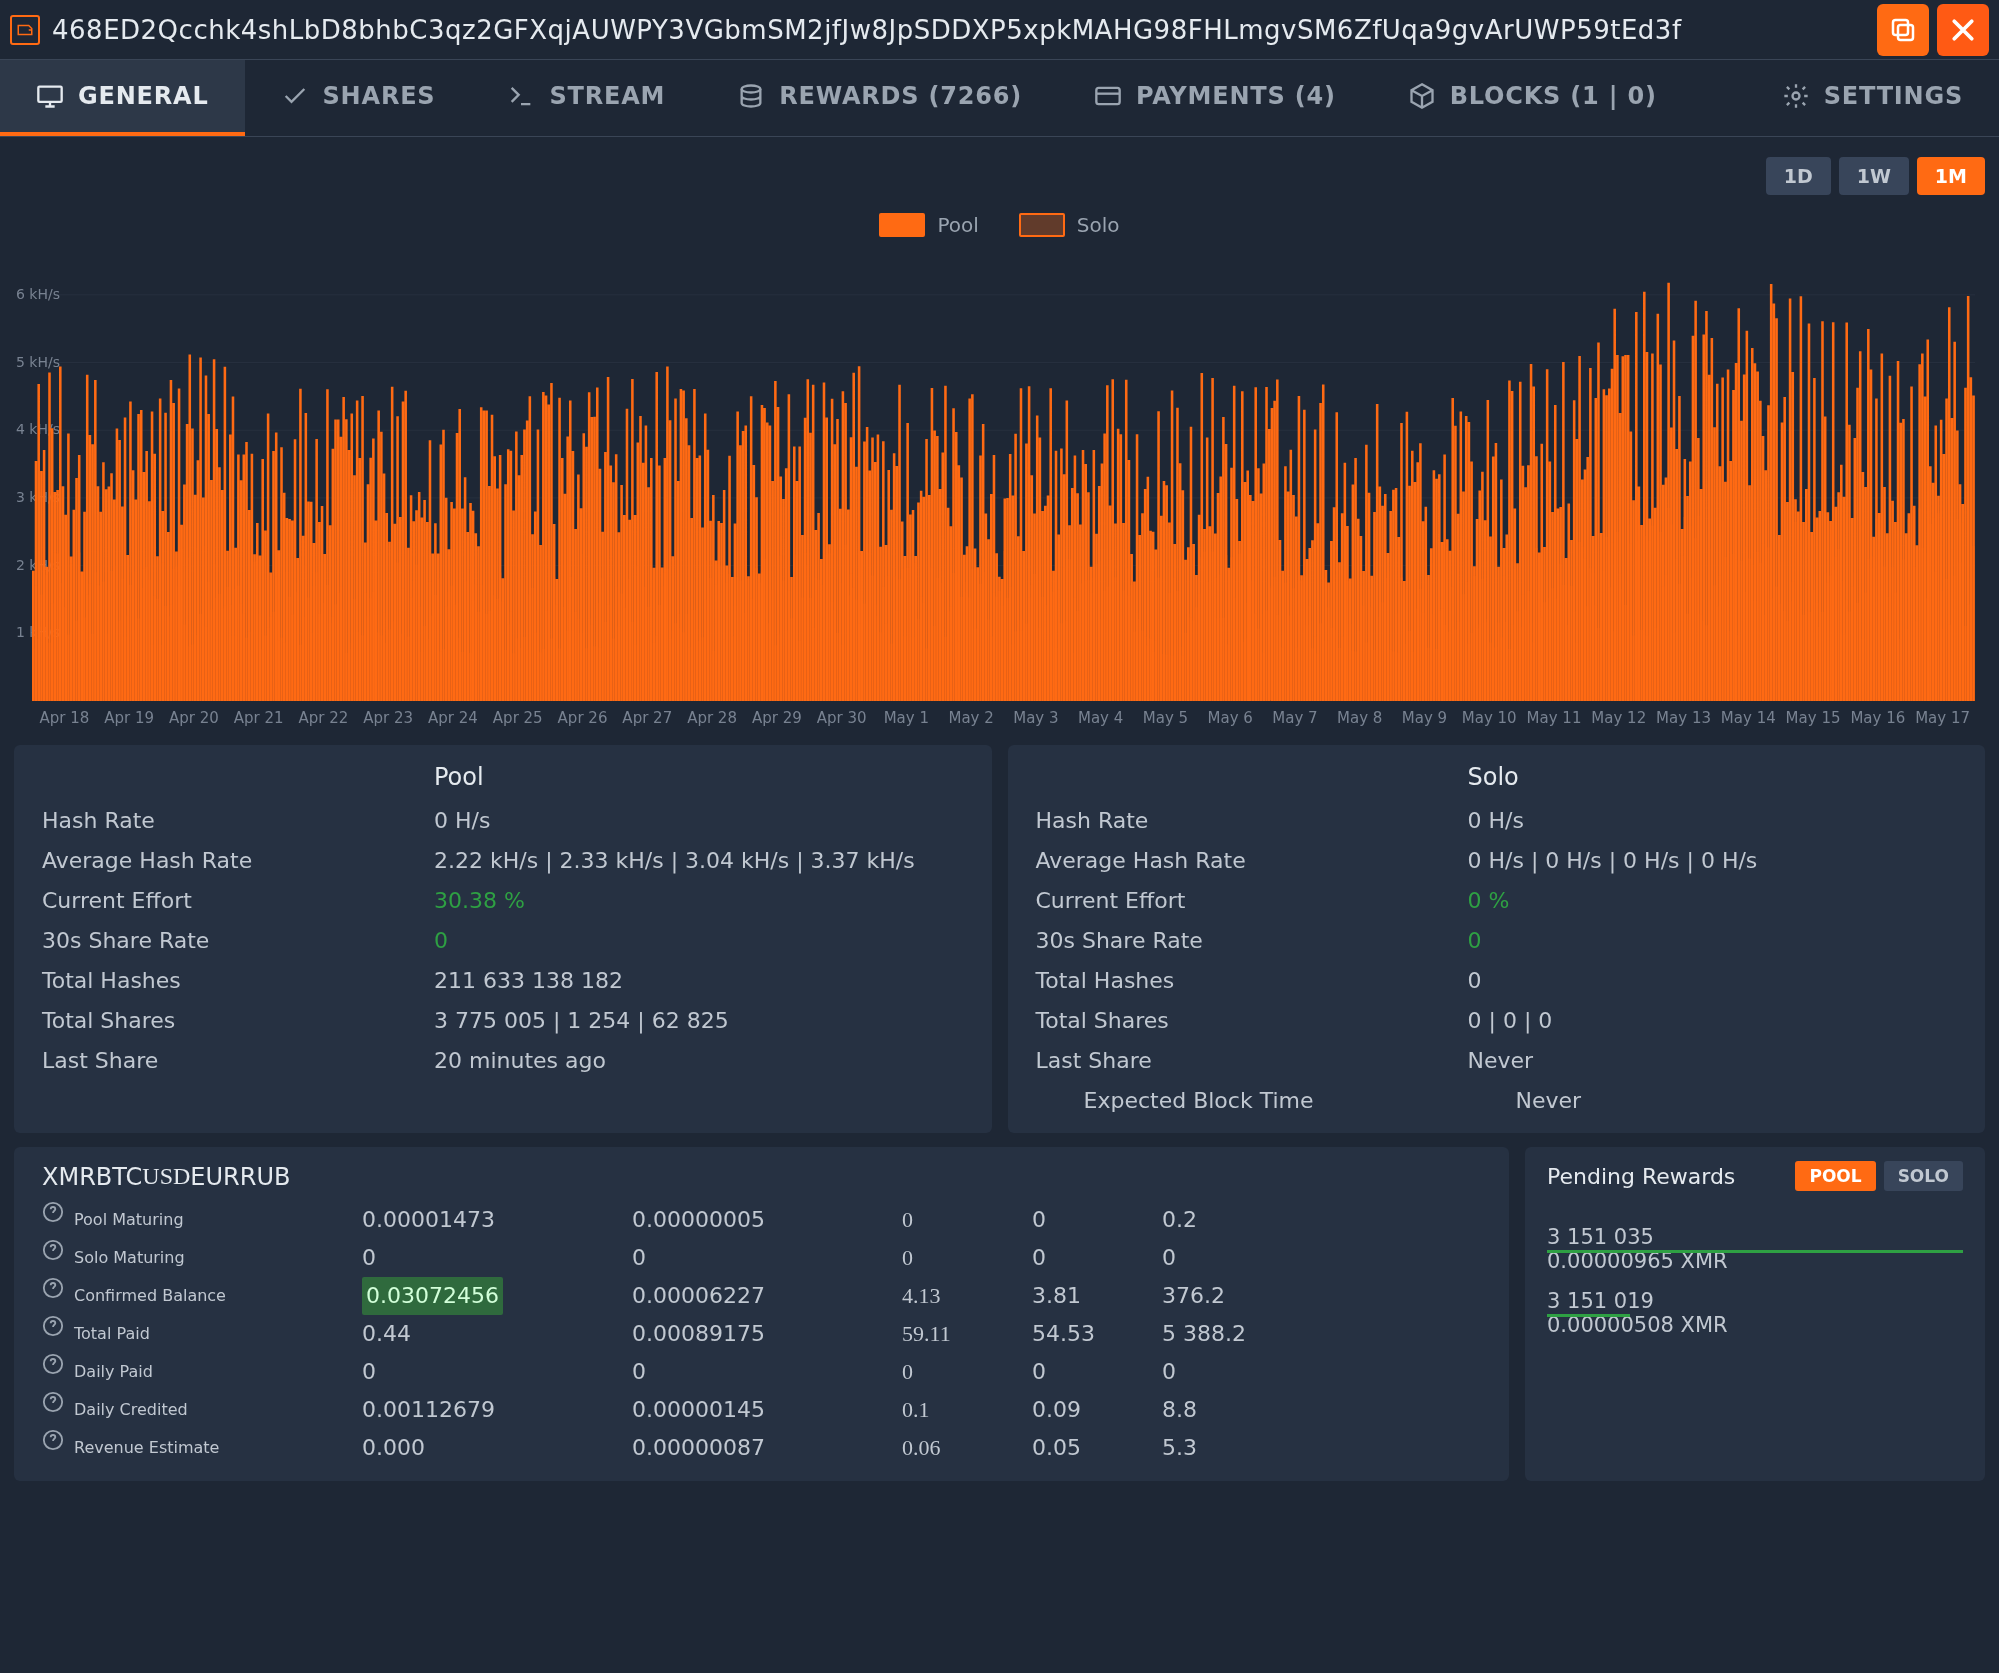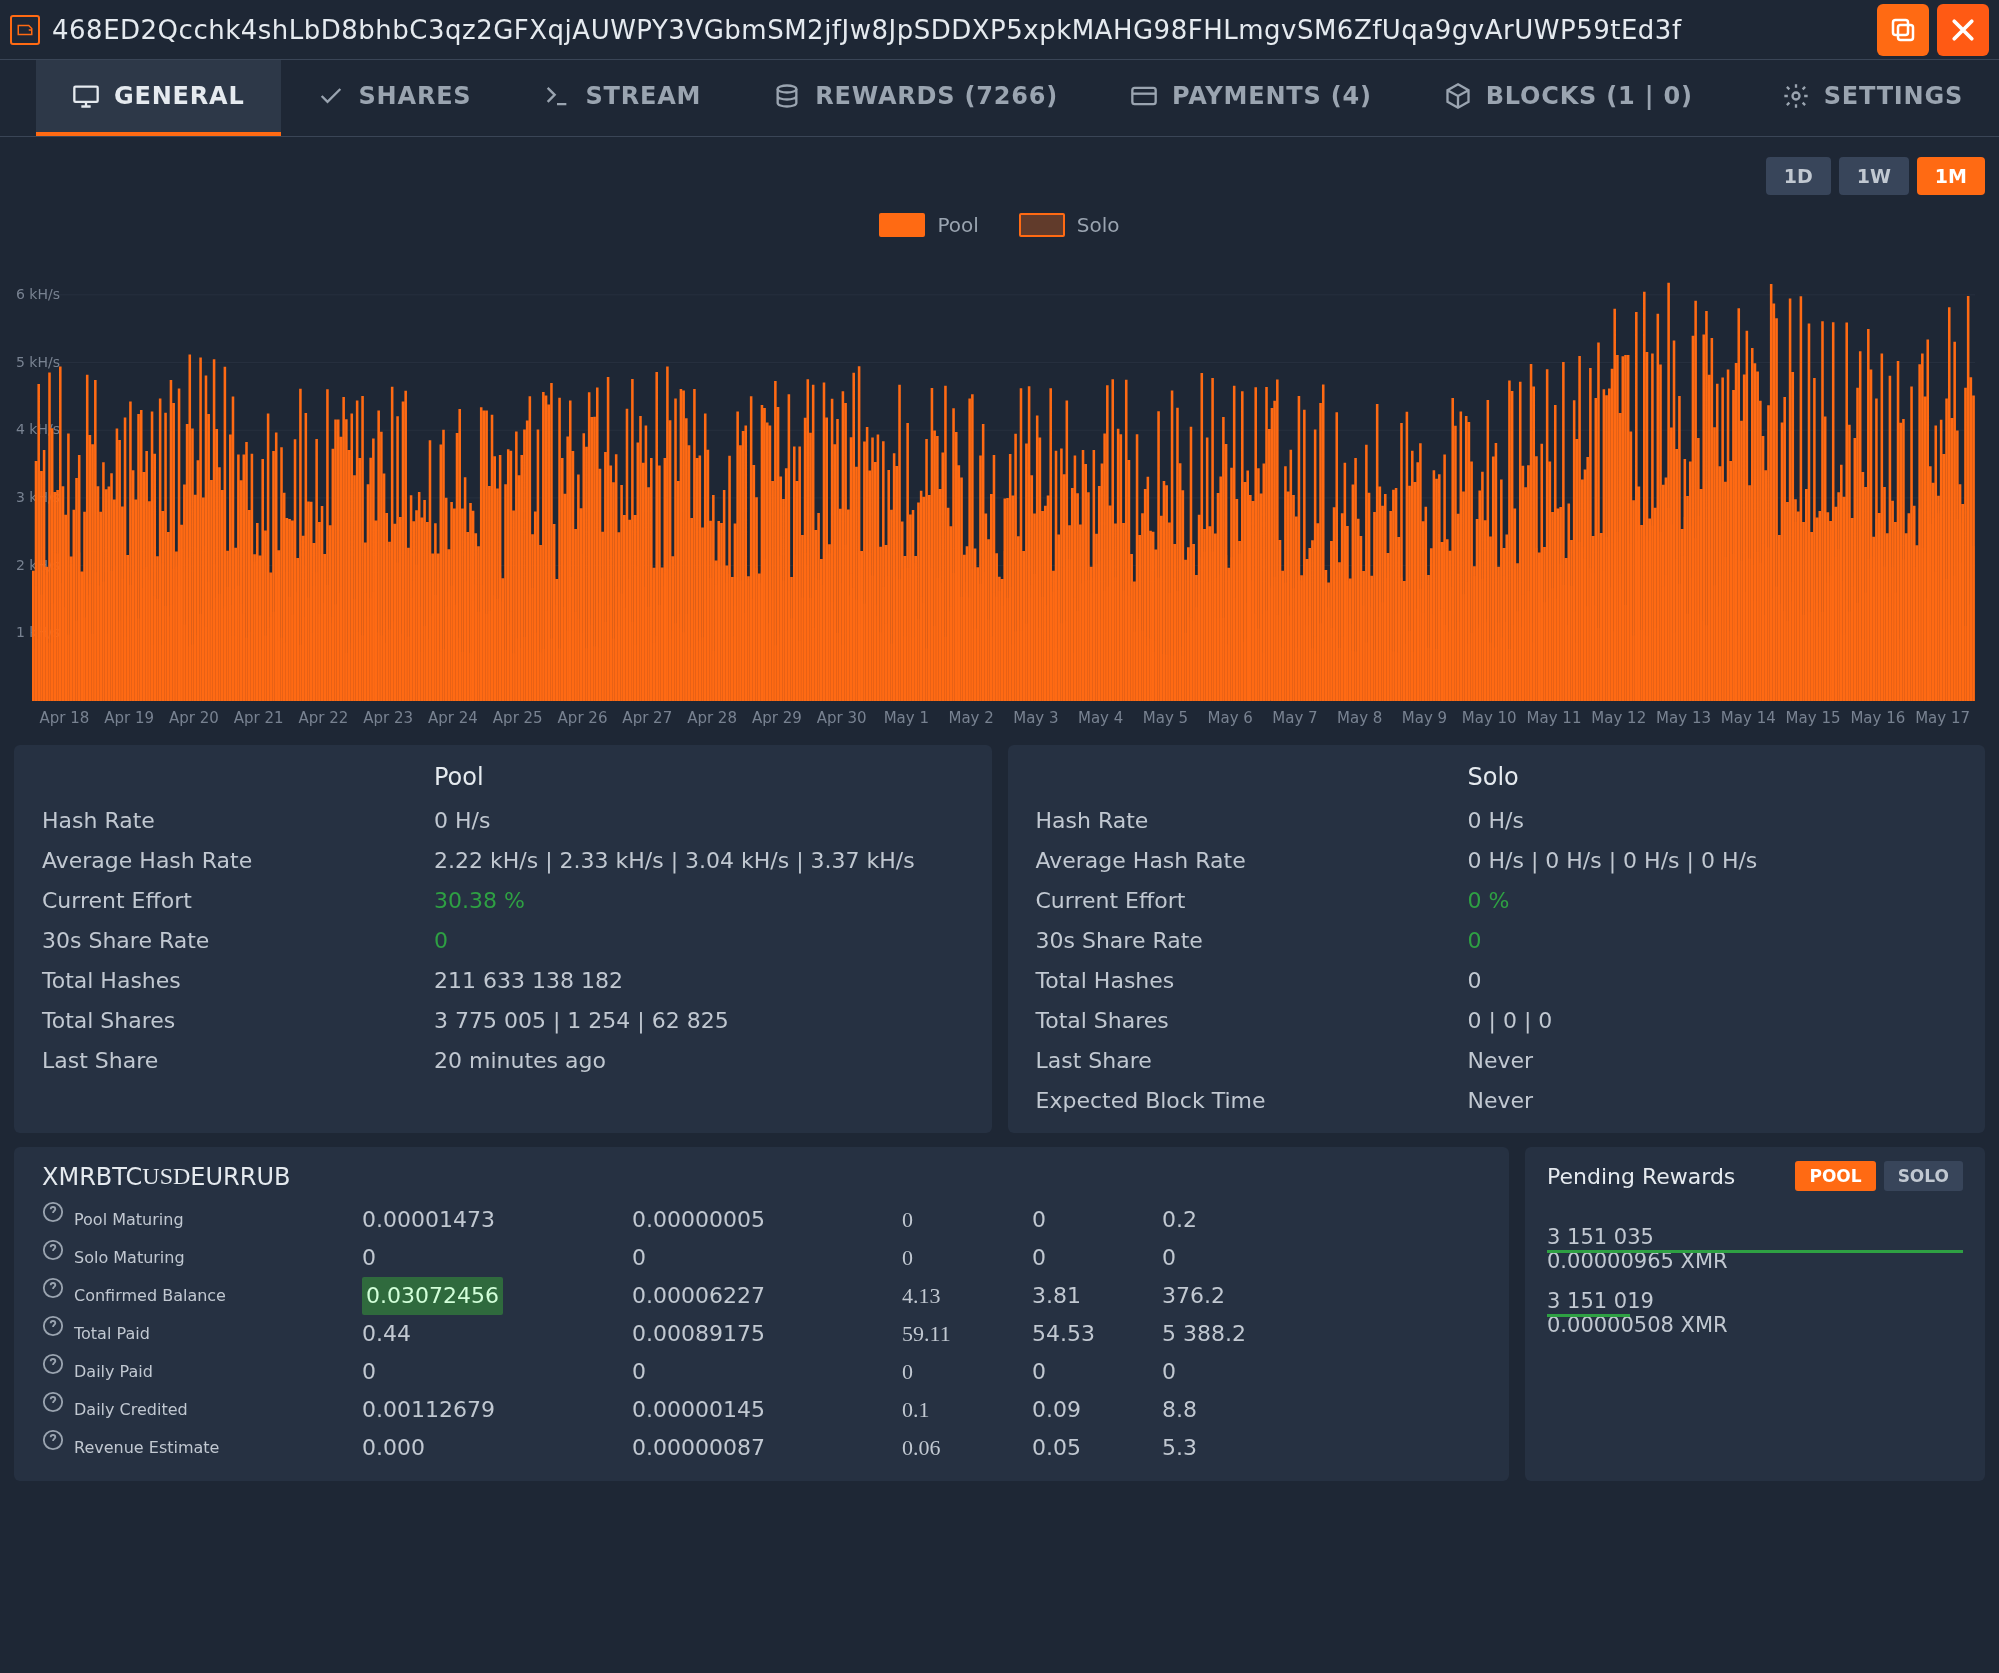--- a/index.html
+++ b/index.html
@@ -25,21 +25,21 @@
   .topbar{display:flex;align-items:center;gap:8px;background:var(--bg);border-bottom:1px solid var(--line);padding:0 10px;height:60px;}
   .addr-icon{width:30px;height:30px;border:2px solid var(--accent);border-radius:3px;display:flex;align-items:center;justify-content:center;}
   .addr-icon svg{width:18px;height:18px;fill:var(--accent);}
   .addr-field{flex:1;background:transparent;border:none;color:var(--text-strong);font-size:26px;letter-spacing:.5px;white-space:nowrap;overflow:hidden;text-overflow:ellipsis;padding:6px 4px;}
   .sq-btn{width:52px;height:52px;border-radius:6px;display:flex;align-items:center;justify-content:center;cursor:pointer;}
   .sq-btn.copy{background:var(--accent);}
   .sq-btn.close{background:#ff5a14;}
   .sq-btn svg{width:30px;height:30px;fill:#fff;stroke:#fff;}
 
   
-  .tabs{display:flex;align-items:stretch;background:var(--bg);border-bottom:1px solid var(--line);padding-left:36px;}
+  .tabs{display:flex;align-items:stretch;background:var(--bg);border-bottom:1px solid var(--line);}
   .tab{flex:0 0 auto;display:flex;align-items:center;gap:14px;padding:22px 36px;color:var(--text2);font-size:24px;font-weight:700;letter-spacing:.8px;cursor:pointer;border-bottom:4px solid transparent;}
   .tab.active{background:#2d3848;color:var(--text-strong);border-bottom-color:var(--accent);}
   .tab svg{width:28px;height:28px;fill:none;stroke:currentColor;stroke-width:2;}
   .tabs .spacer{flex:1;}
 
   
   .chart-wrap{padding:20px 14px 0 14px;}
   .chart-controls{display:flex;justify-content:flex-end;gap:8px;margin-bottom:18px;}
   .range-btn{background:#38455a;color:var(--text);border:none;border-radius:4px;font-size:19px;font-weight:600;padding:8px 18px;cursor:pointer;}
   .range-btn.active{background:var(--accent);color:#fff;}
@@ -284,21 +284,21 @@
         </div>
         <div class="srow">
           <div class="lbl" style="flex-basis: 432px;">Total Shares</div>
           <div class="val">0 | 0 | 0</div>
         </div>
         <div class="srow">
           <div class="lbl" style="flex-basis: 432px;">Last Share</div>
           <div class="val">Never</div>
         </div>
         <div class="srow">
-          <div class="lbl" style="flex-basis: 432px;">Expected Block Time</div>
+          <div class="lbl" style="flex-basis: 432px; margin-left: 48px;">Expected Block Time</div>
           <div class="val">Never</div>
         </div>
       </div>
   </div>
 </div>
 
 <div class="bottom-row">
   <div class="bal-panel">
     <div class="bal-header">
       <div class="col-label"></div>

